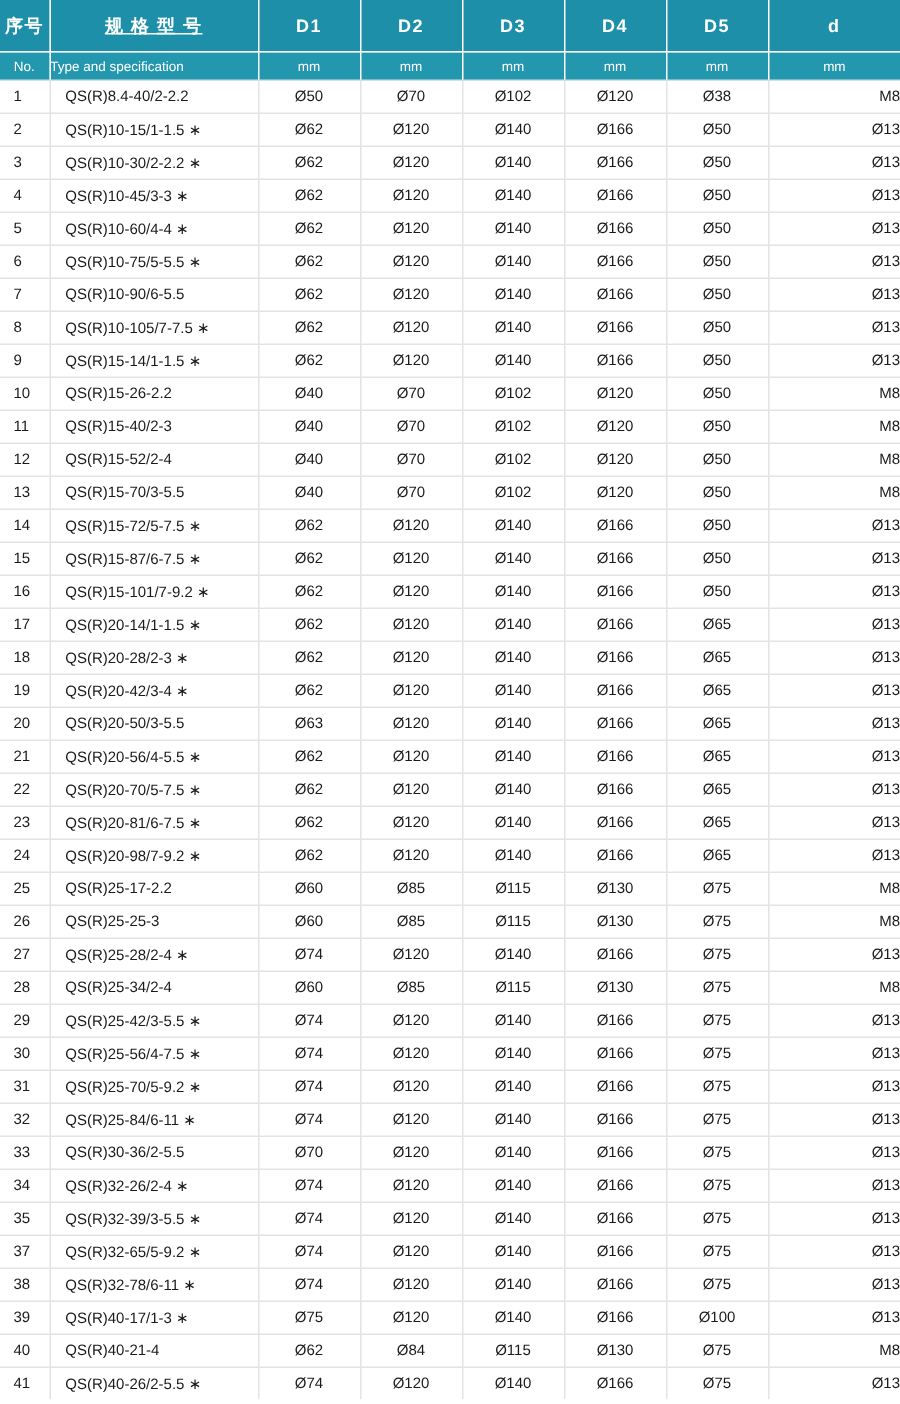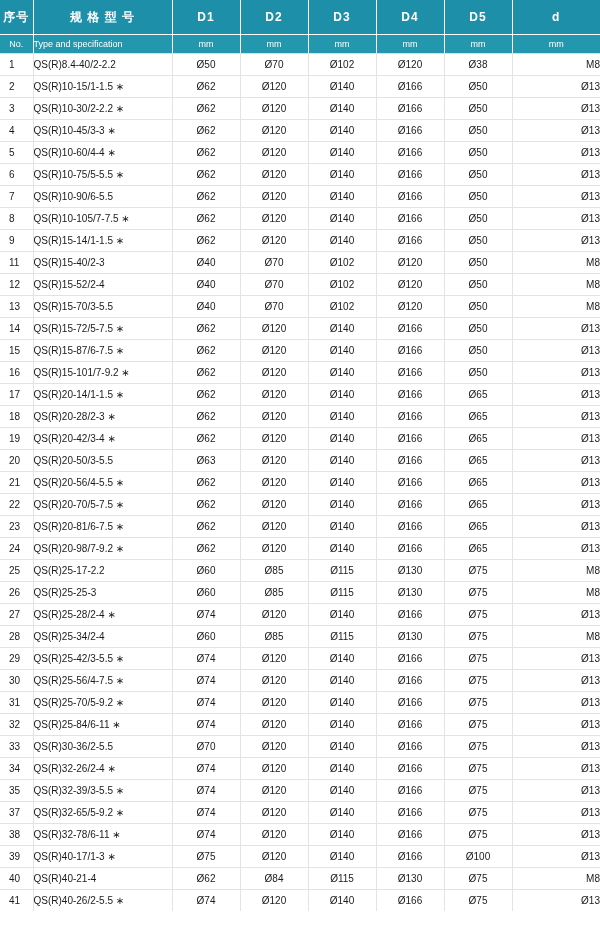--- a/index.html
+++ b/index.html
@@ -29,21 +29,21 @@
     font-weight: bold;
     height: 34px;
     text-align: center;
     vertical-align: middle;
     border-right: 1px solid #ffffff;
     border-bottom: 1px solid #ffffff;
     letter-spacing: 1px;
   }
   tr.head1 th:last-child { border-right: none; }
   tr.head1 th.c0 { text-align: center; }
-  tr.head1 th.c1 { text-align: center; }
+  tr.head1 th.c1 { text-align: center; text-decoration: underline; }
 
   
   tr.head2 th {
     background: #2397ad;
     color: #ffffff;
     font-size: 9px;
     font-weight: normal;
     height: 18px;
     text-align: center;
     vertical-align: middle;
@@ -66,20 +66,21 @@
     vertical-align: middle;
     border-bottom: 1px solid #e3e3e3;
     border-right: 1px solid #e3e3e3;
   }
   tbody td.c0 {
     text-align: left;
     padding-left: 9px;
   }
   tbody td.c1 {
     text-align: left;
+    padding-left: 10px;
   }
   tbody td:last-child { border-right: none; text-align: right; }
   tbody tr:last-child td { border-bottom: none; }
 
   
   col.w0 { width: 33px; }
   col.w1 { width: 139px; }
   col.w2 { width: 68px; }
   col.w3 { width: 68px; }
   col.w4 { width: 68px; }
@@ -208,20 +209,30 @@
         <td class="c0">9</td>
         <td class="c1">QS(R)15-14/1-1.5 ∗</td>
         <td>Ø62</td>
         <td>Ø120</td>
         <td>Ø140</td>
         <td>Ø166</td>
         <td>Ø50</td>
         <td>Ø13</td>
       </tr>
       <tr>
+        <td class="c0">10</td>
+        <td class="c1">QS(R)15-26-2.2</td>
+        <td>Ø40</td>
+        <td>Ø70</td>
+        <td>Ø102</td>
+        <td>Ø120</td>
+        <td>Ø50</td>
+        <td>M8</td>
+      </tr>
+      <tr>
         <td class="c0">11</td>
         <td class="c1">QS(R)15-40/2-3</td>
         <td>Ø40</td>
         <td>Ø70</td>
         <td>Ø102</td>
         <td>Ø120</td>
         <td>Ø50</td>
         <td>M8</td>
       </tr>
       <tr>

